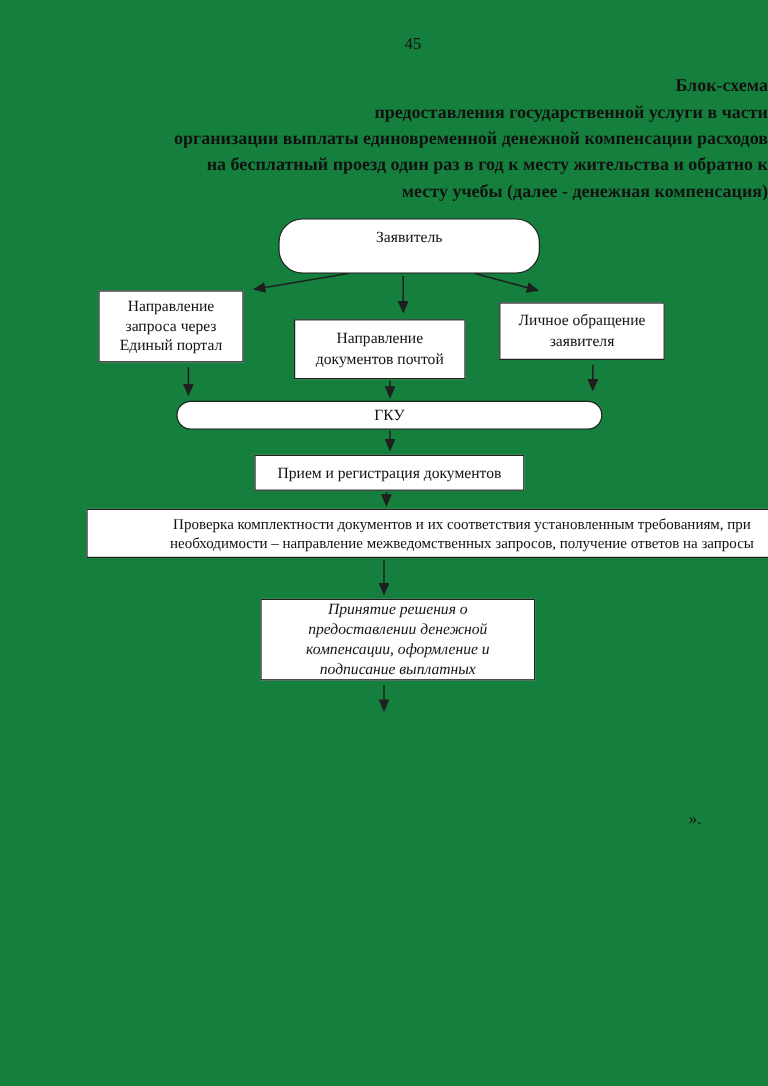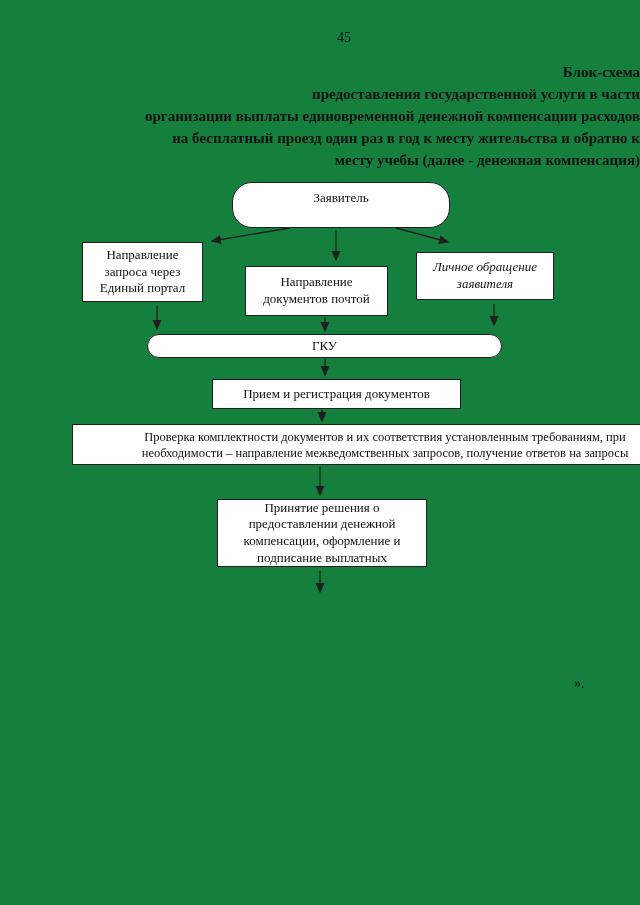--- a/index.html
+++ b/index.html
@@ -49,25 +49,25 @@
     padding: 2px 6px;
   }
   .node-applicant {
     left: 232px; top: 182px; width: 218px; height: 46px;
     border-radius: 20px;
     align-items: flex-start;
     padding-top: 7px;
   }
   .node-portal    { left: 82px;  top: 242px; width: 121px; height: 60px; }
   .node-mail      { left: 245px; top: 266px; width: 143px; height: 50px; }
-  .node-personal  { left: 416px; top: 252px; width: 138px; height: 48px; font-style: italic; }
+  .node-personal  { left: 416px; top: 252px; width: 138px; height: 48px; }
   .node-gku       { left: 147px; top: 334px; width: 355px; height: 24px; padding: 0 4px; border-radius: 12px; }
-  .node-reception { left: 212px; top: 379px; width: 249px; height: 30px; }
+  .node-reception { left: 212px; top: 379px; width: 225px; height: 30px; }
   .node-check     { left: 72px;  top: 424px; width: 626px; height: 41px; font-size: 12.5px; padding: 2px 4px; }
-  .node-decision  { left: 217px; top: 499px; width: 210px; height: 68px; }
+  .node-decision  { left: 217px; top: 499px; width: 229px; height: 68px; font-style: italic; }
   .node-payment   { left: 223px; top: 605px; width: 196px; height: 44px; }
   .closing-mark {
     position: absolute;
     top: 676px; left: 574px;
     font-size: 14px;
   }
 </style>
 </head>
 <body>
 

